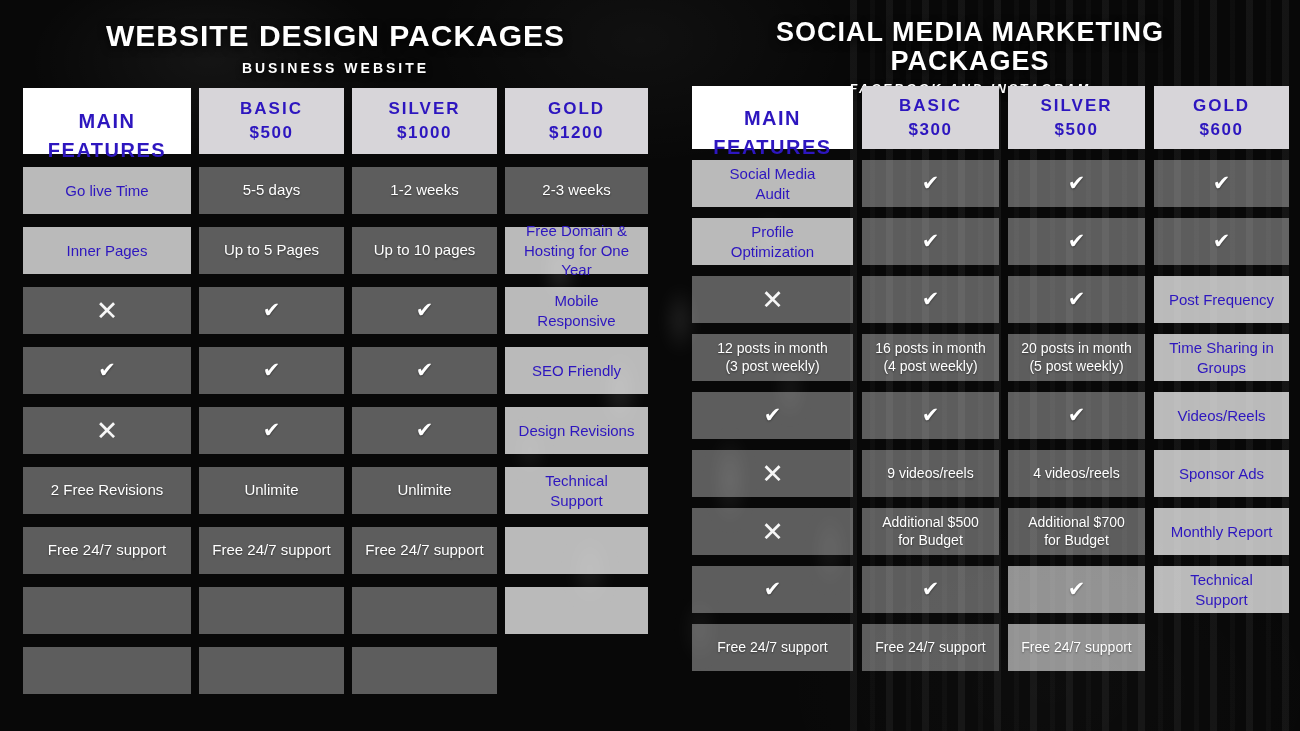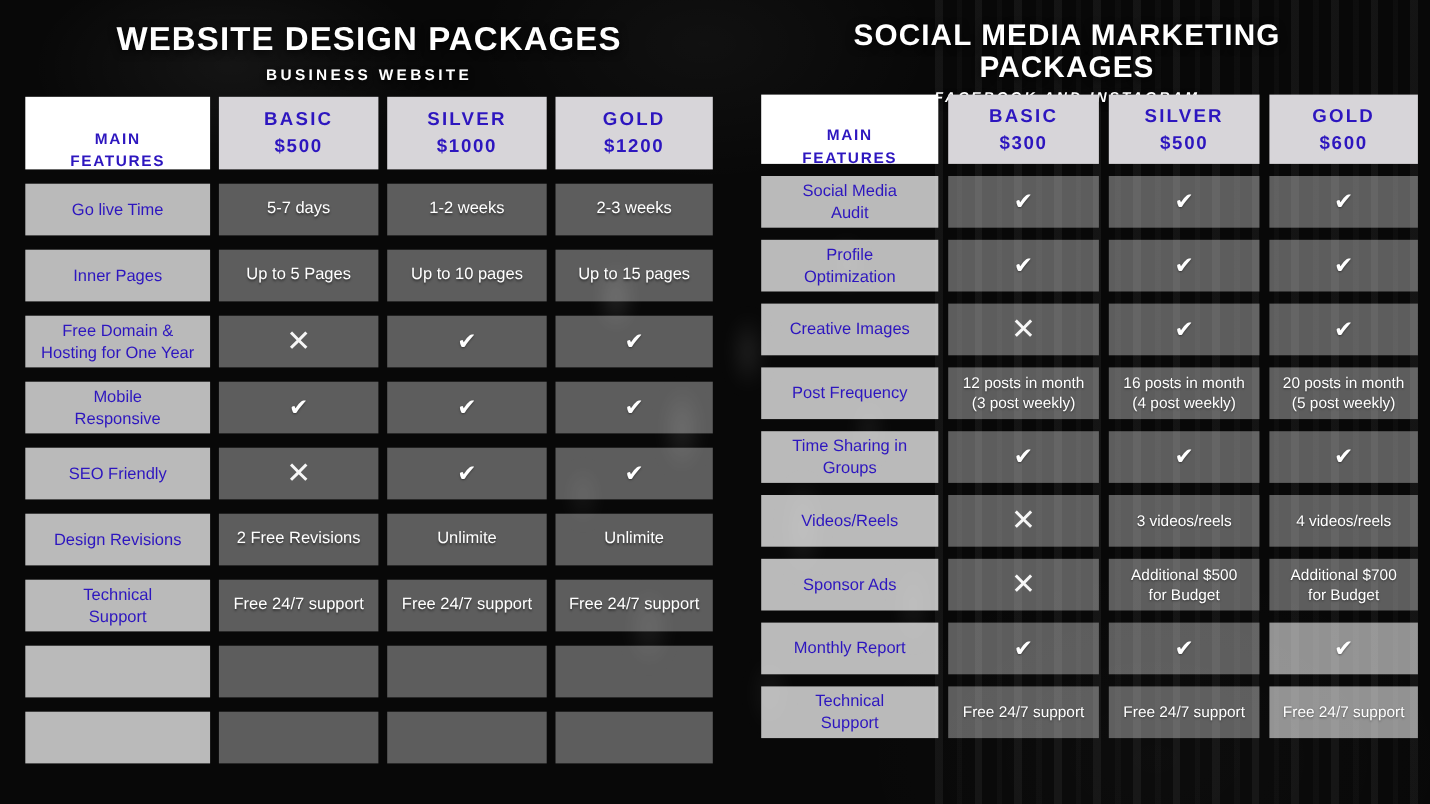--- a/index.html
+++ b/index.html
@@ -62,21 +62,21 @@
     grid-template-rows:63px; grid-auto-rows:47px;
     gap:11px 9px;
   }
 
   .cell{
     display:flex; flex-direction:column; align-items:center; justify-content:center;
     text-align:center; box-sizing:border-box; padding:2px 4px;
   }
   .hdr{background:var(--header-bg,#d7d5d9); color:var(--accent-blue,#2d16bf);}
   .main-hdr{background:var(--main-header-bg,#ffffff);}
-  .main-label{font-size:14px; font-weight:700; letter-spacing:1.5px; white-space:pre-line; line-height:1.45;margin-top:30px;}
+  .main-label{font-size:20px; font-weight:700; letter-spacing:1.5px; white-space:pre-line; line-height:1.45;margin-top:30px;}
   .hname{font-size:17px; font-weight:700; letter-spacing:2px;}
   .hprice{font-size:17px; font-weight:700; letter-spacing:1.5px; margin-top:4px;}
 
   .feature{background:var(--feature-bg,rgba(255,255,255,0.72));}
   .ftext{
     color:var(--accent-blue,#2d16bf); font-size:15px; line-height:1.3;
     white-space:pre-line;
   }
   .value{background:var(--value-bg,rgba(255,255,255,0.345)); color:var(--white,#fff);}
   .value.light{background:var(--value-bg-light,rgba(255,255,255,0.56));}
@@ -118,39 +118,36 @@
       <div class="hprice">$1000</div>
     </div>
     <div class="cell hdr">
       <div class="hname">GOLD</div>
       <div class="hprice">$1200</div>
     </div>
   <div class="cell feature">
         <span class="ftext">Go live Time</span>
       </div>
       <div class="cell value">
-        <span class="vtext">5-7 days</span>
+        <span class="vtext">5-5 days</span>
       </div>
       <div class="cell value">
         <span class="vtext">1-2 weeks</span>
       </div>
       <div class="cell value">
         <span class="vtext">2-3 weeks</span>
       </div>
       <div class="cell feature">
         <span class="ftext">Inner Pages</span>
       </div>
       <div class="cell value">
         <span class="vtext">Up to 5 Pages</span>
       </div>
       <div class="cell value">
         <span class="vtext">Up to 10 pages</span>
-      </div>
-      <div class="cell value">
-        <span class="vtext">Up to 15 pages</span>
       </div>
       <div class="cell feature">
         <span class="ftext">Free Domain &amp;
 Hosting for One Year</span>
       </div>
       <div class="cell value">
         <span class="icon cross">✕</span>
       </div>
       <div class="cell value">
         <span class="icon check">✔</span>
@@ -258,23 +255,20 @@
       </div>
       <div class="cell value">
         <span class="icon check">✔</span>
       </div>
       <div class="cell value">
         <span class="icon check">✔</span>
       </div>
       <div class="cell value">
         <span class="icon check">✔</span>
       </div>
-      <div class="cell feature">
-        <span class="ftext">Creative Images</span>
-      </div>
       <div class="cell value">
         <span class="icon cross">✕</span>
       </div>
       <div class="cell value">
         <span class="icon check">✔</span>
       </div>
       <div class="cell value">
         <span class="icon check">✔</span>
       </div>
       <div class="cell feature">
@@ -305,21 +299,21 @@
       <div class="cell value">
         <span class="icon check">✔</span>
       </div>
       <div class="cell feature">
         <span class="ftext">Videos/Reels</span>
       </div>
       <div class="cell value">
         <span class="icon cross">✕</span>
       </div>
       <div class="cell value">
-        <span class="vtext">3 videos/reels</span>
+        <span class="vtext">9 videos/reels</span>
       </div>
       <div class="cell value">
         <span class="vtext">4 videos/reels</span>
       </div>
       <div class="cell feature">
         <span class="ftext">Sponsor Ads</span>
       </div>
       <div class="cell value">
         <span class="icon cross">✕</span>
       </div>

